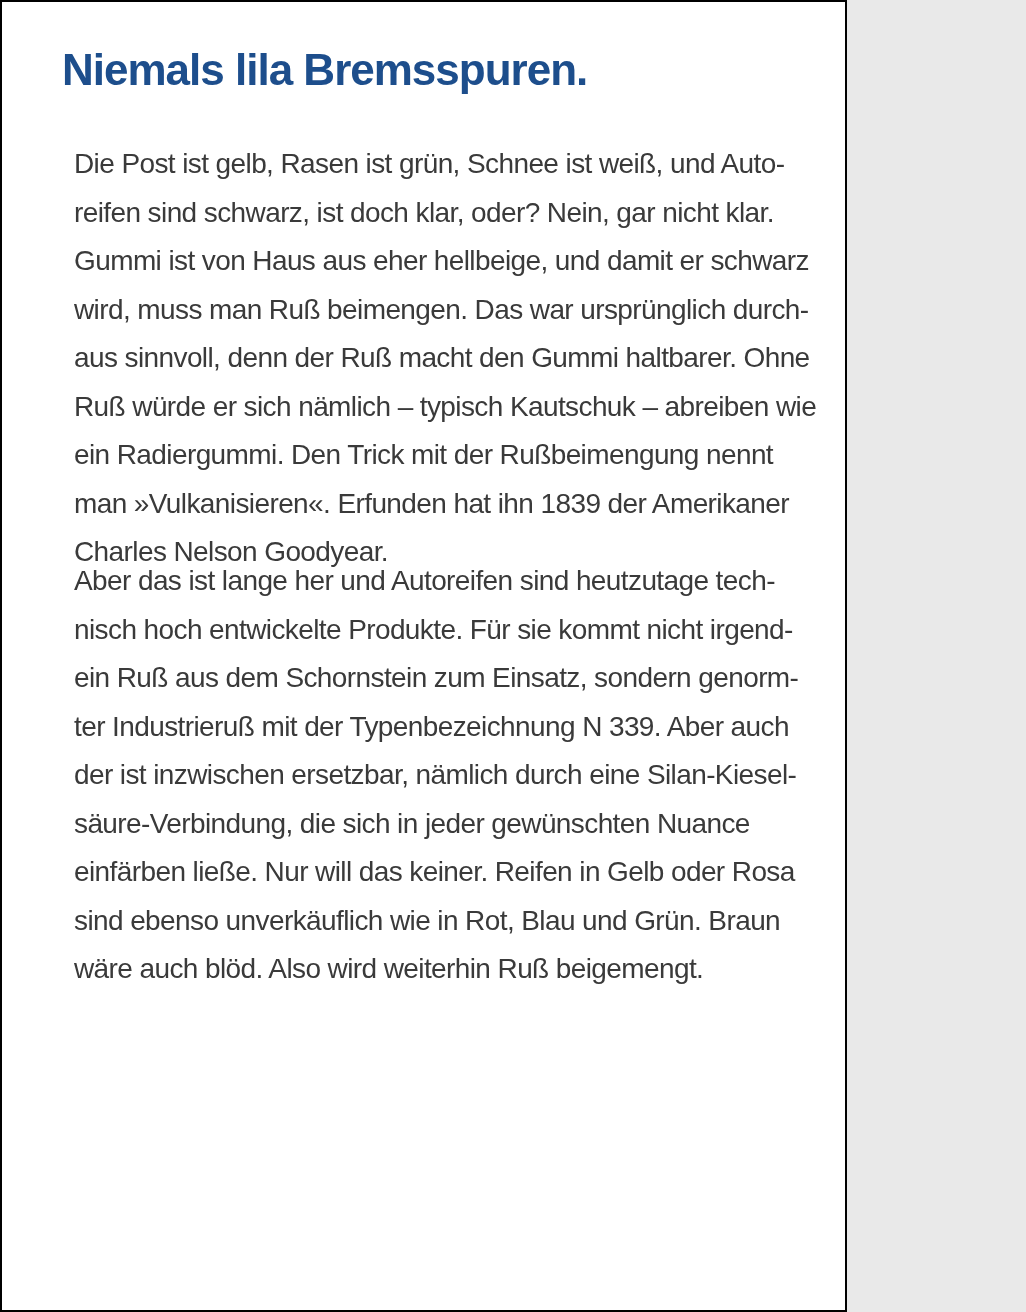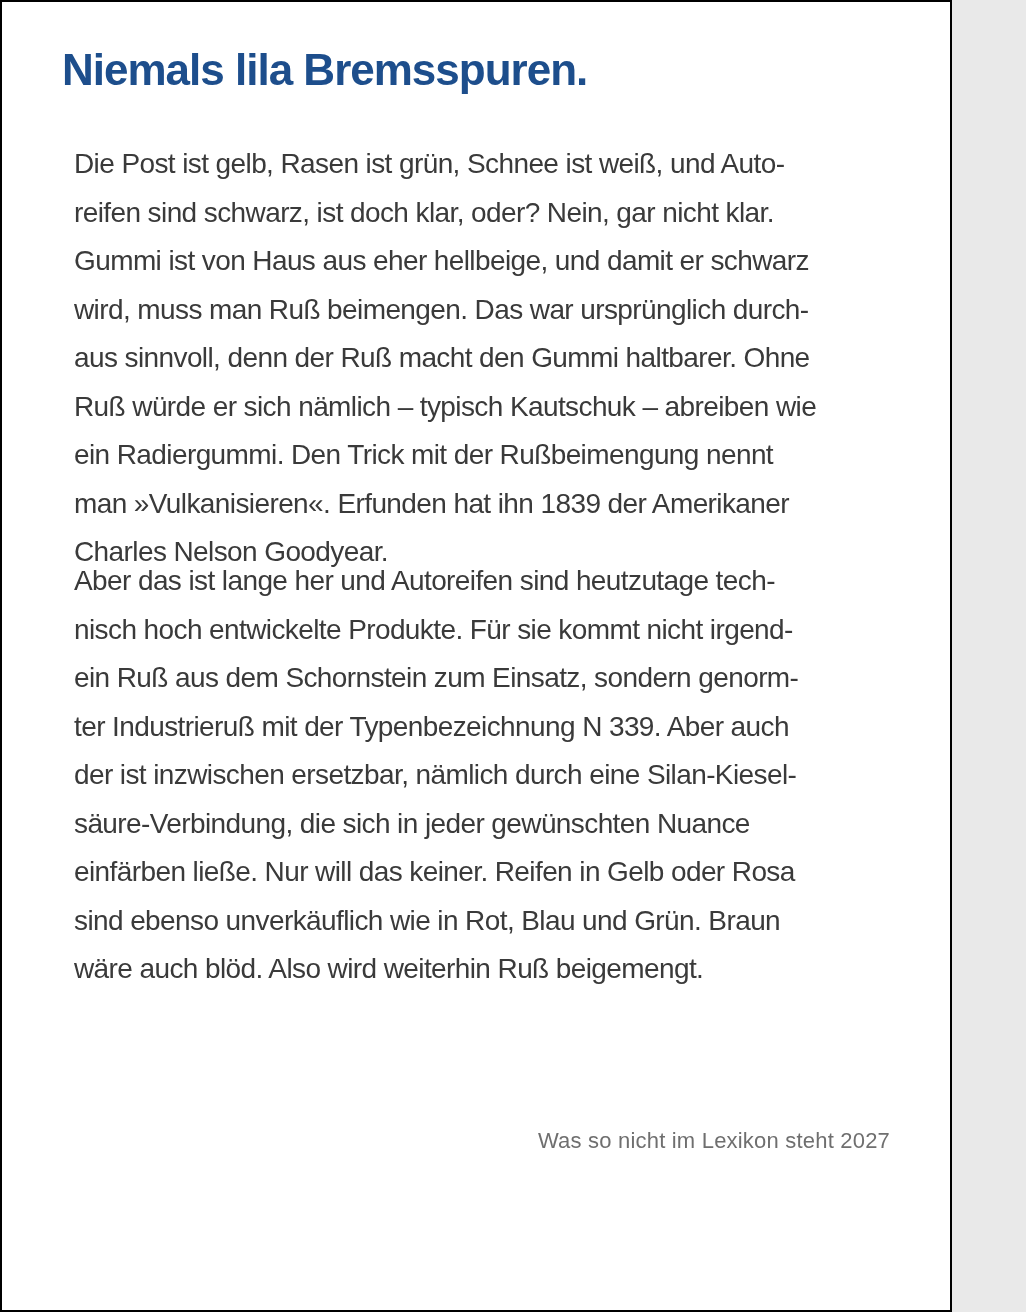--- a/index.html
+++ b/index.html
@@ -3,21 +3,21 @@
 <meta charset="utf-8">
 <style>
   html, body {
     margin: 0;
     padding: 0;
     background: #e9e9e9;
     font-family: "Liberation Sans", sans-serif;
   }
   .page {
     position: relative;
-    width: 952px;
+    width: 847px;
     height: 1312px;
     box-sizing: border-box;
     background: var(--background, #ffffff);
     border: 2px solid var(--border, #000000);
     overflow: hidden;
   }
   .page-title {
     position: absolute;
     top: 46px;
     left: 60px;
@@ -69,14 +69,13 @@
   <p class="body-paragraph second">Aber das ist lange her und Autoreifen sind heutzutage tech-
 nisch hoch entwickelte Produkte. Für sie kommt nicht irgend-
 ein Ruß aus dem Schornstein zum Einsatz, sondern genorm-
 ter Industrieruß mit der Typenbezeichnung N 339. Aber auch
 der ist inzwischen ersetzbar, nämlich durch eine Silan-Kiesel-
 säure-Verbindung, die sich in jeder gewünschten Nuance
 einfärben ließe. Nur will das keiner. Reifen in Gelb oder Rosa
 sind ebenso unverkäuflich wie in Rot, Blau und Grün. Braun
 wäre auch blöd. Also wird weiterhin Ruß beigemengt.</p>
 
-  <div class="footer-caption">Was so nicht im Lexikon steht 2027</div>
 </div>
 
 </body></html>

